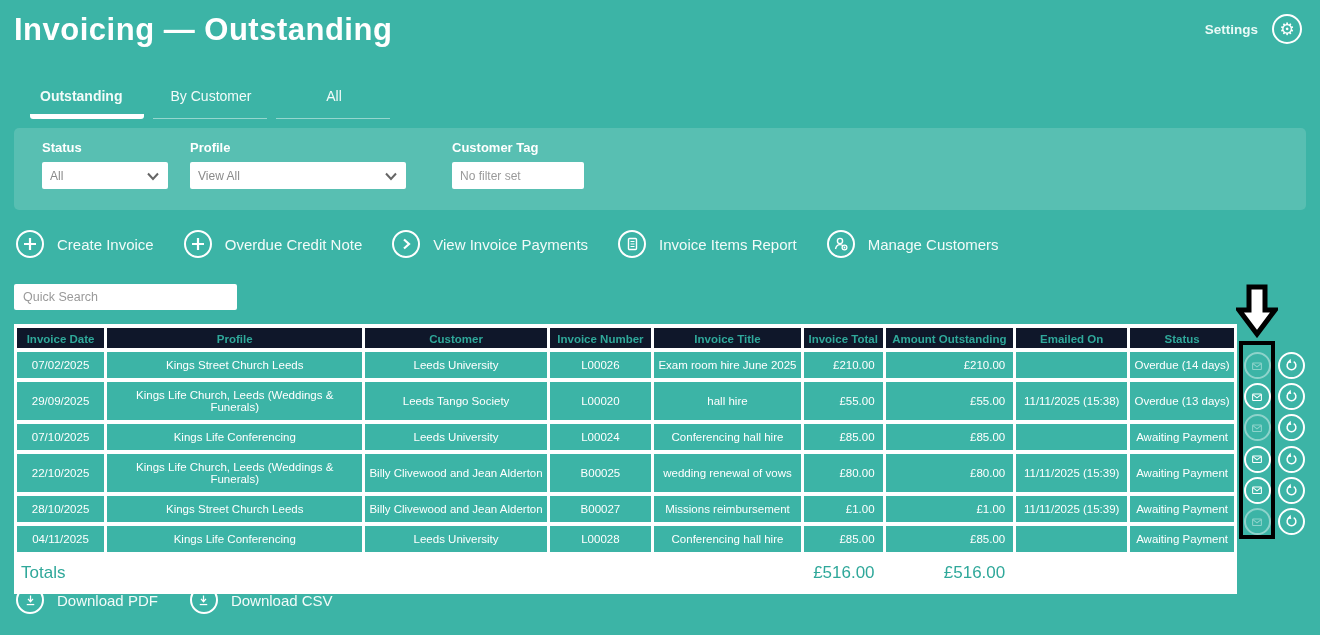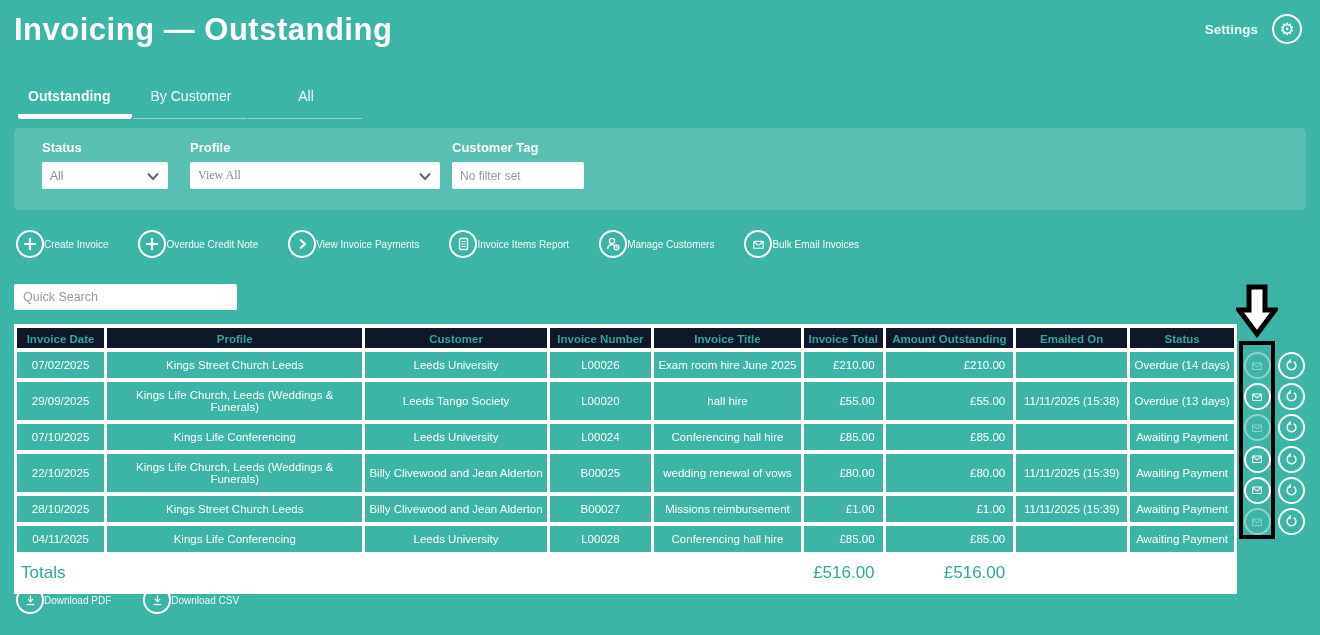--- a/index.html
+++ b/index.html
@@ -18,21 +18,21 @@
   }
   .settings-wrap { position:absolute; right:18px; top:14px; display:flex; align-items:center; gap:14px; cursor:pointer; }
   .settings-label { font-size:13.5px; color:#eafaf7;font-weight:bold; }
   .gear-circle {
     width:30px; height:30px; border:2px solid #fff; border-radius:50%;
     display:flex; align-items:center; justify-content:center;
     font-family:"DejaVu Sans", sans-serif; font-size:17px; color:#fff; line-height:1;
   }
 
   
-  .tabs { position:absolute; left:18px; top:84px; display:flex; gap:1px; }
+  .tabs { position:absolute; left:30px; top:84px; display:flex; gap:9px; }
   .tab { width:114px; padding:4px 8px 10px 10px; font-size:14px; color:#f2fbf9; cursor:pointer;
          border-bottom:1px solid rgba(255,255,255,0.45); text-align:left; }
   .tab.t-mid { text-align:center; }
   .tab.t-all { text-align:center; }
   .tab.active { font-weight:bold; border-bottom:5px solid #fff; border-radius:0 0 3px 3px; }
 
   
   .filter-panel {
     position:absolute; left:14px; top:128px; width:1292px; height:82px;
     background:#58bfb2; border-radius:5px;
@@ -42,35 +42,35 @@
   .fg-profile { left:176px; }
   .fg-tag { left:438px; }
   .flabel { font-size:13px; font-weight:bold; color:#fff; margin-bottom:7px; display:block; }
   .fake-select {
     background:#fff; height:27px; border-radius:2px; display:flex; align-items:center;
     justify-content:space-between; padding:0 8px; cursor:pointer;
   }
   .fake-select .sel-text { font-size:12px; color:#8a8a8a; }
   .sel-chevron { width:14px; height:14px; }
   .fs-status { width:126px; }
-  .fs-profile { width:250px;font-family:Liberation Serif, serif; }
+  .fs-profile { width:216px; }
   .tag-input {
     width:132px; height:27px; border:none; border-radius:2px; padding:0 8px;
     font-size:12px; font-family:"Liberation Sans", sans-serif; color:#555;
   }
   .tag-input::placeholder { color:#9a9a9a; }
 
   
   .actions { position:absolute; left:16px; top:230px; display:flex; align-items:center; }
   .action-item { display:flex; align-items:center; margin-right:30px; cursor:pointer; }
   .circle-icon {
     width:28px; height:28px; min-width:28px; border:2px solid #fff; border-radius:50%;
     display:flex; align-items:center; justify-content:center; color:#fff;
   }
-  .action-label { font-size:10px; color:#f2fbf9; }
+  .action-label { font-size:15px; color:#f2fbf9; margin-left:13px; }
 
   
   .quick-search {
     position:absolute; left:14px; top:284px; width:223px; height:26px;
     border:none; border-radius:2px; padding:0 9px; font-size:12.5px;
     font-family:"Liberation Sans", sans-serif; color:#555; background:#fff;
   }
   .quick-search::placeholder { color:#9a9a9a; }
 
   
@@ -182,29 +182,20 @@
   <div class="action-item">
     <span class="circle-icon">
         <svg width="16" height="16" viewBox="0 0 16 16">
           <circle cx="7" cy="5" r="2.6" fill="none" stroke="#fff" stroke-width="1.4"></circle>
           <path d="M2.5 13c.6-3 2.4-4.4 4.5-4.4 1.3 0 2.5.5 3.4 1.5" fill="none" stroke="#fff" stroke-width="1.4"></path>
           <circle cx="11.5" cy="11.5" r="2.4" fill="none" stroke="#fff" stroke-width="1.3"></circle>
           <circle cx="11.5" cy="11.5" r="0.9" fill="#fff"></circle>
         </svg>
       </span>
     <span class="action-label">Manage Customers</span>
-  </div>
-  <div class="action-item">
-    <span class="circle-icon">
-        <svg width="15" height="15" viewBox="0 0 24 24">
-          <rect x="4.5" y="7" width="15" height="11" rx="1" fill="none" stroke="#fff" stroke-width="1.8"></rect>
-          <path d="M5 8l7 5.4L19 8" fill="none" stroke="#fff" stroke-width="1.8"></path>
-        </svg>
-      </span>
-    <span class="action-label">Bulk Email Invoices</span>
   </div>
 </div>
 
 <input class="quick-search" type="text" placeholder="Quick Search" style="">
 
 <div class="table-wrap">
 <table>
   <colgroup>
     <col style="width:7.3%">
         <col style="width:21.4%">

